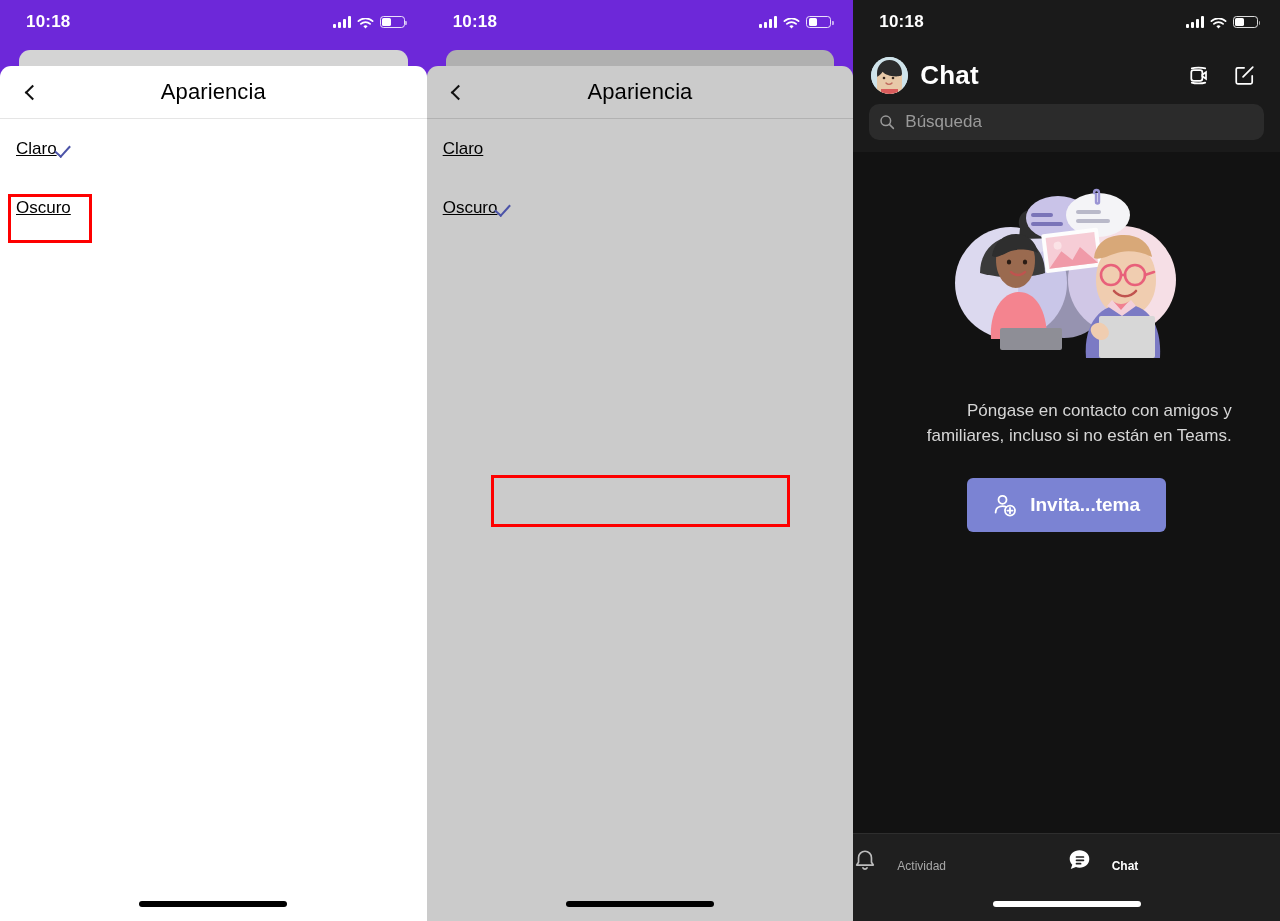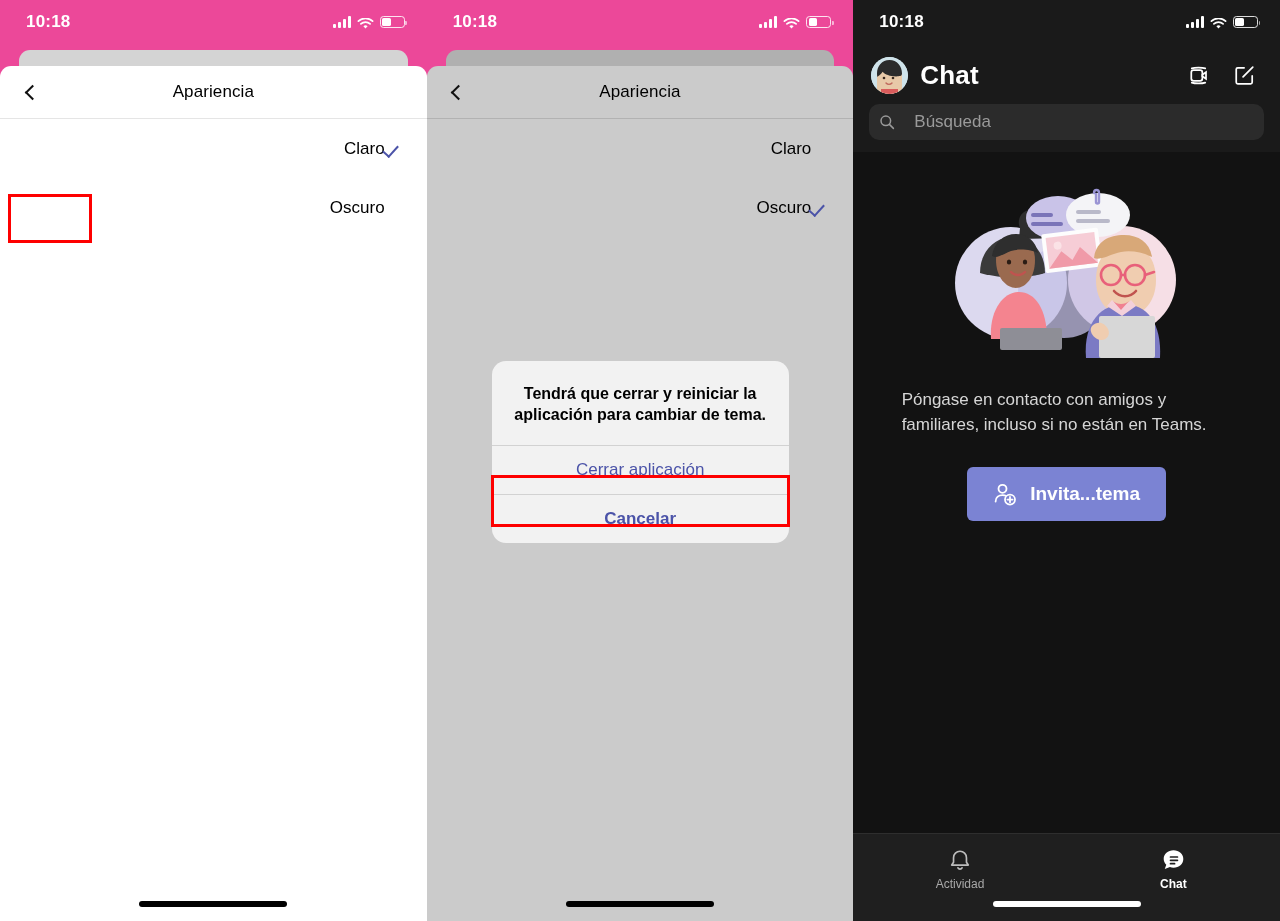--- a/index.html
+++ b/index.html
@@ -4,21 +4,21 @@
 <style>
   * { box-sizing: border-box; margin: 0; padding: 0; }
   html, body {
     width: 1280px; height: 921px;
     background: #000;
     font-family: "Liberation Sans", sans-serif;
     overflow: hidden;
   }
   .stage { position: relative; width: 1280px; height: 921px; display: flex; }
 
-  .panel { position: relative; width: 426.67px; height: 921px; overflow: hidden; background: #ec4899; }
+  .panel { position: relative; width: 426.67px; height: 921px; overflow: hidden; background: #6d28d9; }
   .panel + .panel { }
 
   
   .statusbar {
     position: absolute; top: 0; left: 0; right: 0; height: 44px;
     display: flex; align-items: center; justify-content: space-between;
     padding: 0 22px 0 26px;
     color: #fff; z-index: 40;
   }
   .sb-time { font-size: 17px; font-weight: 700; letter-spacing: .2px; }
@@ -44,34 +44,34 @@
     background: #fff; border-radius: 11px 11px 0 0; z-index: 10;
   }
   .panel-dim .sheet { background: #cbcbcb; }
   .panel-dim .peek { background: #b0b0b0; }
 
   .navbar {
     position: relative; height: 53px; display: flex; align-items: center;
     justify-content: center; border-bottom: 1px solid rgba(0,0,0,.10);
   }
   .panel-dim .navbar { border-bottom: 1px solid rgba(0,0,0,.12); }
-  .nav-title { font-size: 17px; font-weight: 400; color: #000; letter-spacing: .1px; }
+  .nav-title { font-size: 22px; font-weight: 400; color: #000; letter-spacing: .1px; }
   .back-btn {
     position: absolute; left: 8px; top: 0; bottom: 0; width: 44px;
     display: flex; align-items: center; justify-content: center;
   }
   .chev {
     width: 11px; height: 11px; border-left: 2.2px solid #111; border-bottom: 2.2px solid #111;
     transform: rotate(45deg); margin-left: 4px;
   }
 
   .opt-list { padding-top: 0; }
   .opt-row {
     position: relative; height: 59px; display: flex; align-items: center;
-    justify-content: flex-end; padding: 0 24px 0 16px;
+    justify-content: flex-start; padding: 0 24px 0 16px; text-decoration: underline;
   }
   .opt-label { font-size: 17px; color: #000; }
   .tick { width: 18px; height: 18px; position: relative; }
   .tick::before {
     content: ""; position: absolute; left: 1px; top: 2px;
     width: 7px; height: 13px; border-right: 2.4px solid #4b53a8; border-bottom: 2.4px solid #4b53a8;
     transform: rotate(42deg);
   }
   .tick.hidden { visibility: hidden; }
 
@@ -102,48 +102,48 @@
     width: 37px; height: 37px; border-radius: 50%; overflow: hidden; flex: none;
     background: #cfe3ea;
   }
   .teams-title { font-size: 26px; font-weight: 700; color: #fff; letter-spacing: .2px; }
   .head-spacer { flex: 1; }
   .head-icon { width: 34px; height: 34px; display:flex; align-items:center; justify-content:center; }
 
   .searchbar {
     position: absolute; top: 104px; left: 16px; right: 16px; height: 36px;
     background: #2b2b2b; border-radius: 10px; display: flex; align-items: center;
-    padding: 0 10px; gap: 19px;
+    padding: 0 10px; gap: 10px;
   }
   .search-ico { width: 16px; height: 16px; flex: none; }
   .search-ph { font-size: 17px; color: #9a9a9a; }
 
   .teams-body {
     position: absolute; top: 152px; left: 0; right: 0; bottom: 88px;
     background: #121212;
     display: flex; flex-direction: column; align-items: center;
   }
   .illus { margin-top: 28px; width: 262px; height: 178px; }
   .empty-text {
-    margin-top: 30px; width: 330px; text-align: left;
+    margin-top: 41px; width: 330px; text-align: right;
     font-size: 17px; color: #d6d6d6; line-height: 1.45;
   }
   .invite-btn {
     margin-top: 30px; height: 54px; padding: 0 26px; border-radius: 6px;
     background: #7b83d3; display: flex; align-items: center; gap: 12px;
     color: #fff; font-size: 19px; font-weight: 700;
   }
   .invite-ico { width: 25px; height: 25px; flex: none; }
 
   .tabbar {
     position: absolute; left: 0; right: 0; bottom: 0; height: 88px;
     background: #1f1f1f; border-top: 1px solid #2e2e2e;
     display: flex; align-items: flex-start; padding-top: 12px;
   }
-  .tab { flex: 1; display: flex; flex-direction: column; align-items: center; gap: 4px; }
+  .tab { flex: 1; display: flex; flex-direction: row; align-items: flex-end; gap: 20px; }
   .tab-ico { height: 27px; display: flex; align-items: center; justify-content: center; }
   .tab-label { font-size: 12px; color: #a8a8a8; }
   .tab.active .tab-label { color: #fff; font-weight: 700; }
 
   .home-ind {
     position: absolute; bottom: 14px; left: 50%; transform: translateX(-50%);
     width: 148px; height: 6px; border-radius: 3px; background: #000;
     z-index: 70;
   }
   .home-ind.light { background: #fff; }
@@ -239,25 +239,20 @@
           <span class="opt-label">Claro</span>
           <span class="tick hidden"></span>
         </div>
         <div class="opt-row">
           <span class="opt-label">Oscuro</span>
           <span class="tick"></span>
         </div>
       </div>
     </div>
 
-    <div class="alert">
-      <div class="alert-msg">Tendrá que cerrar y reiniciar la aplicación para cambiar de tema.</div>
-      <div class="alert-btn">Cerrar aplicación</div>
-      <div class="alert-btn bold">Cancelar</div>
-    </div>
 
     <div class="redbox" style="left:64px; top:475px; width:299px; height:52px;"></div>
 
     <div class="home-ind"></div>
   </div>
 
   <div class="panel">
     <div class="teams">
 
       <div class="statusbar">

